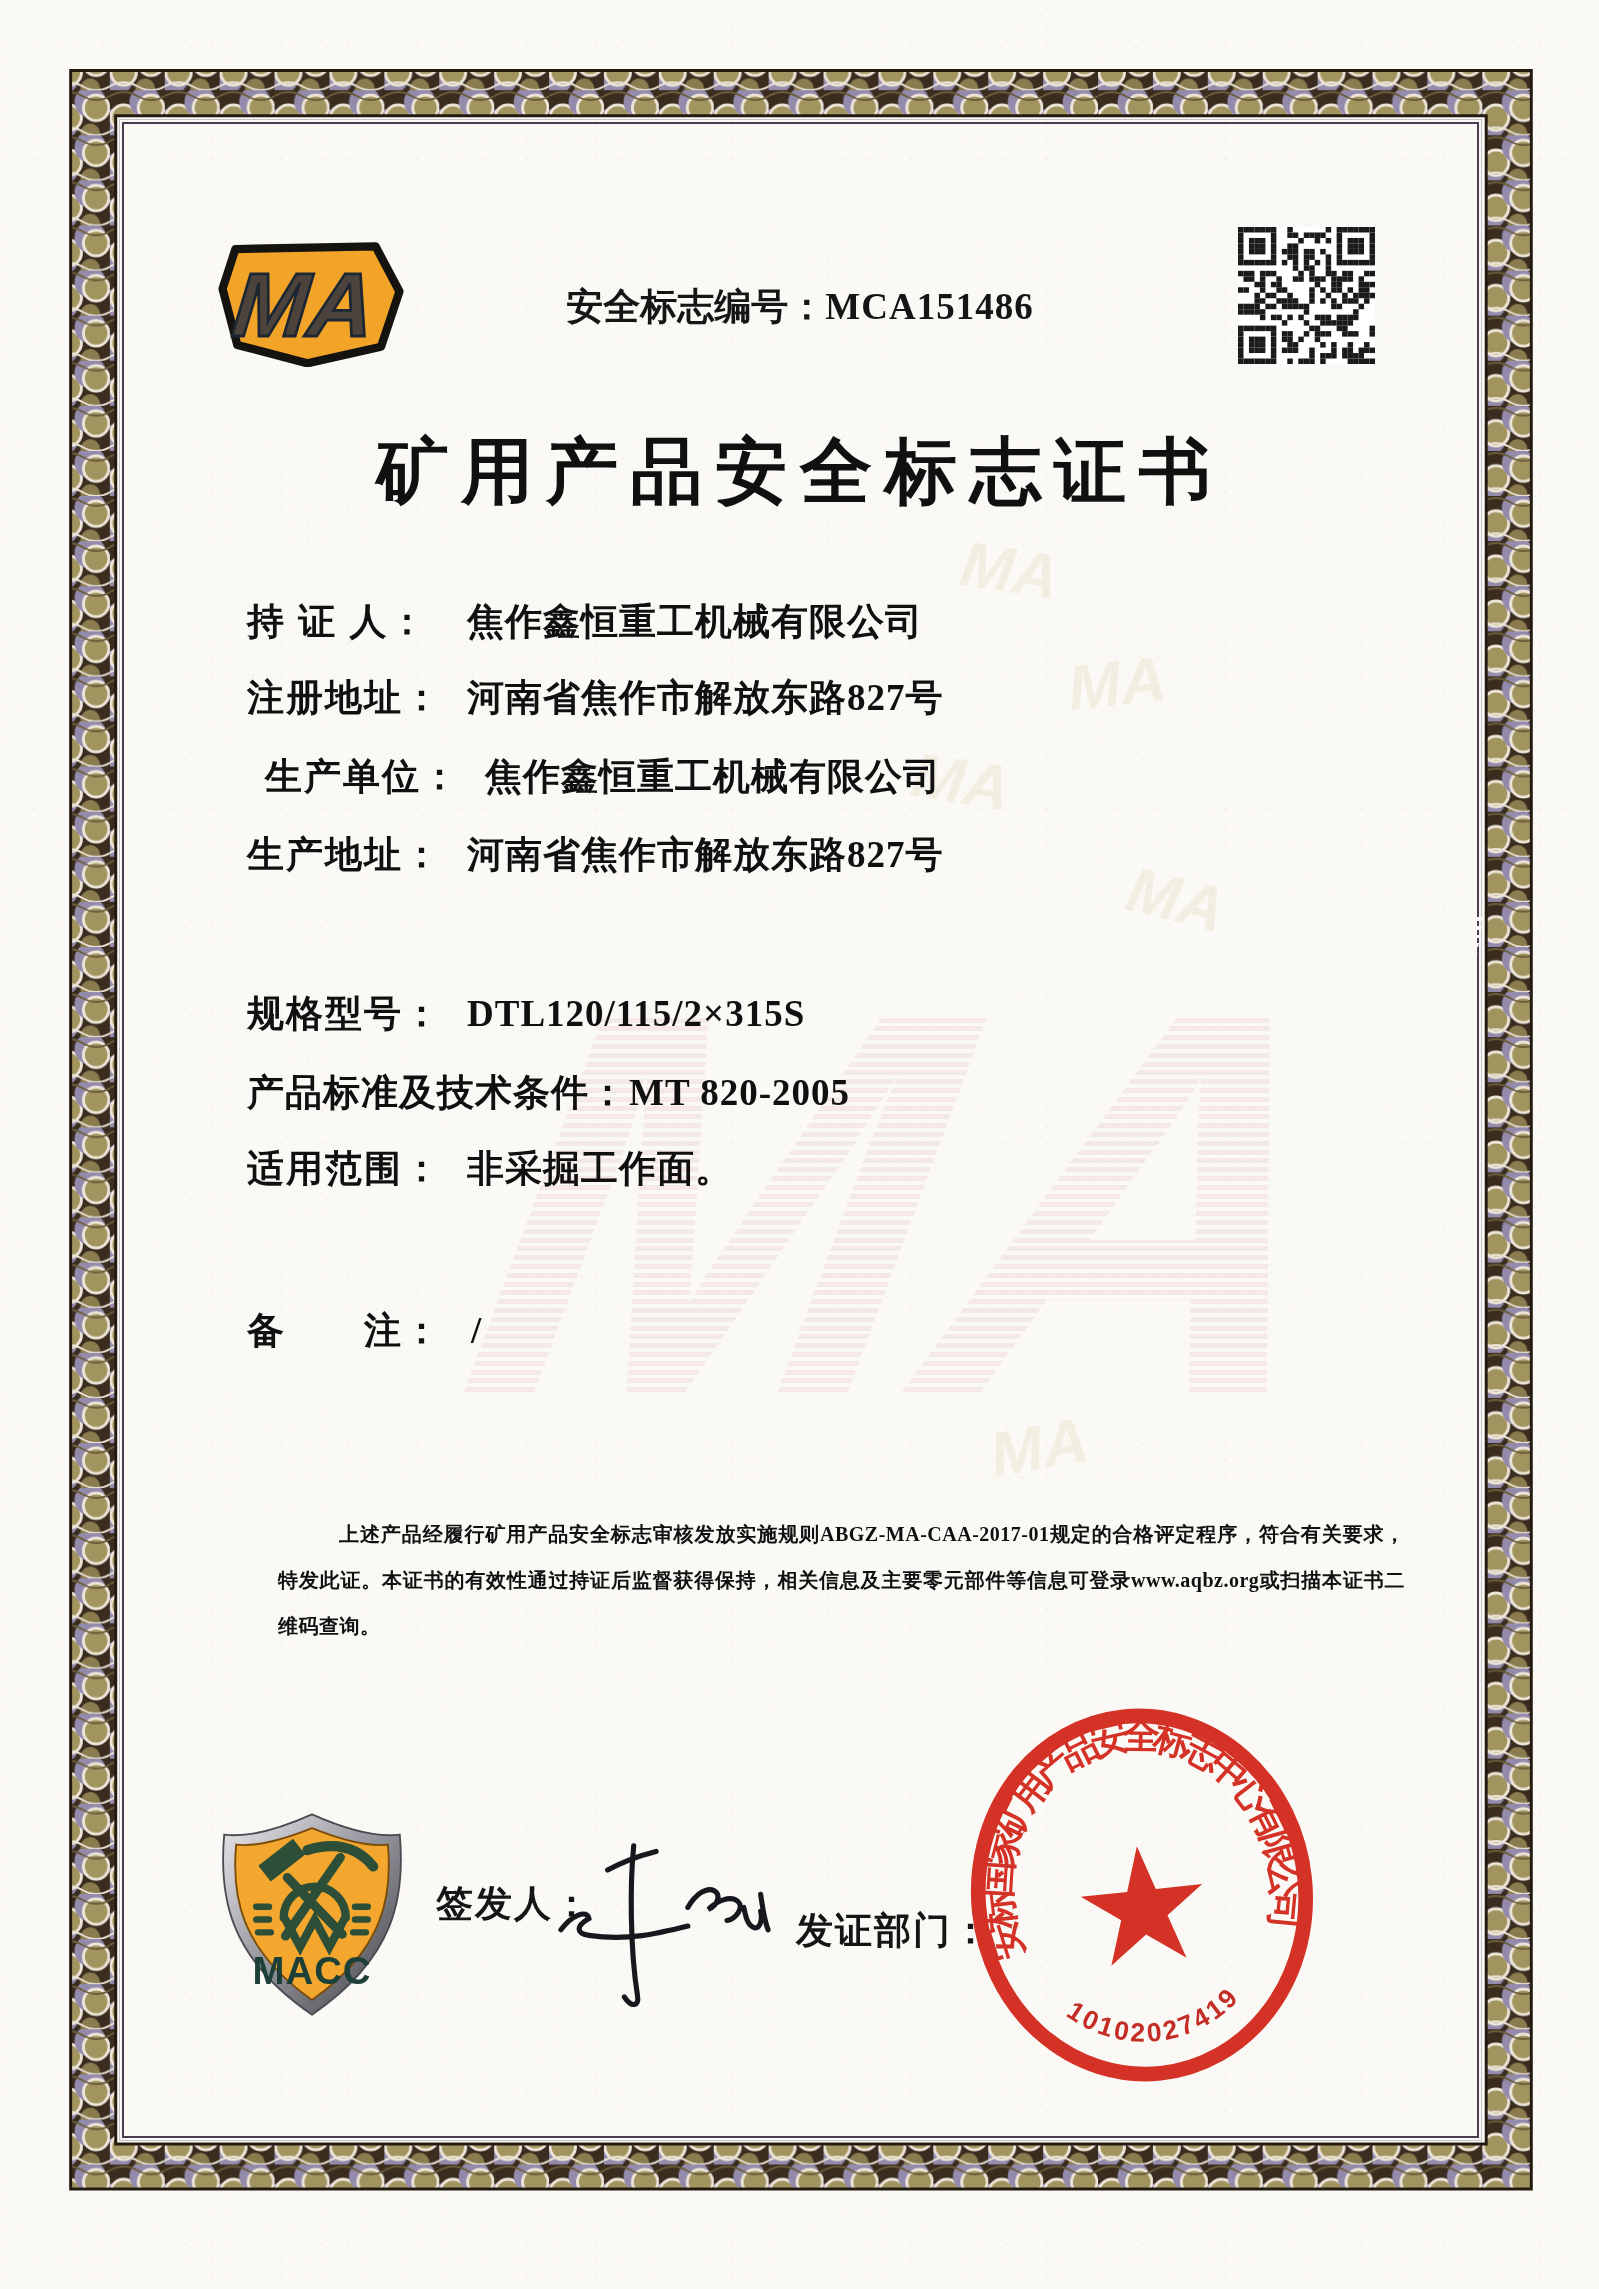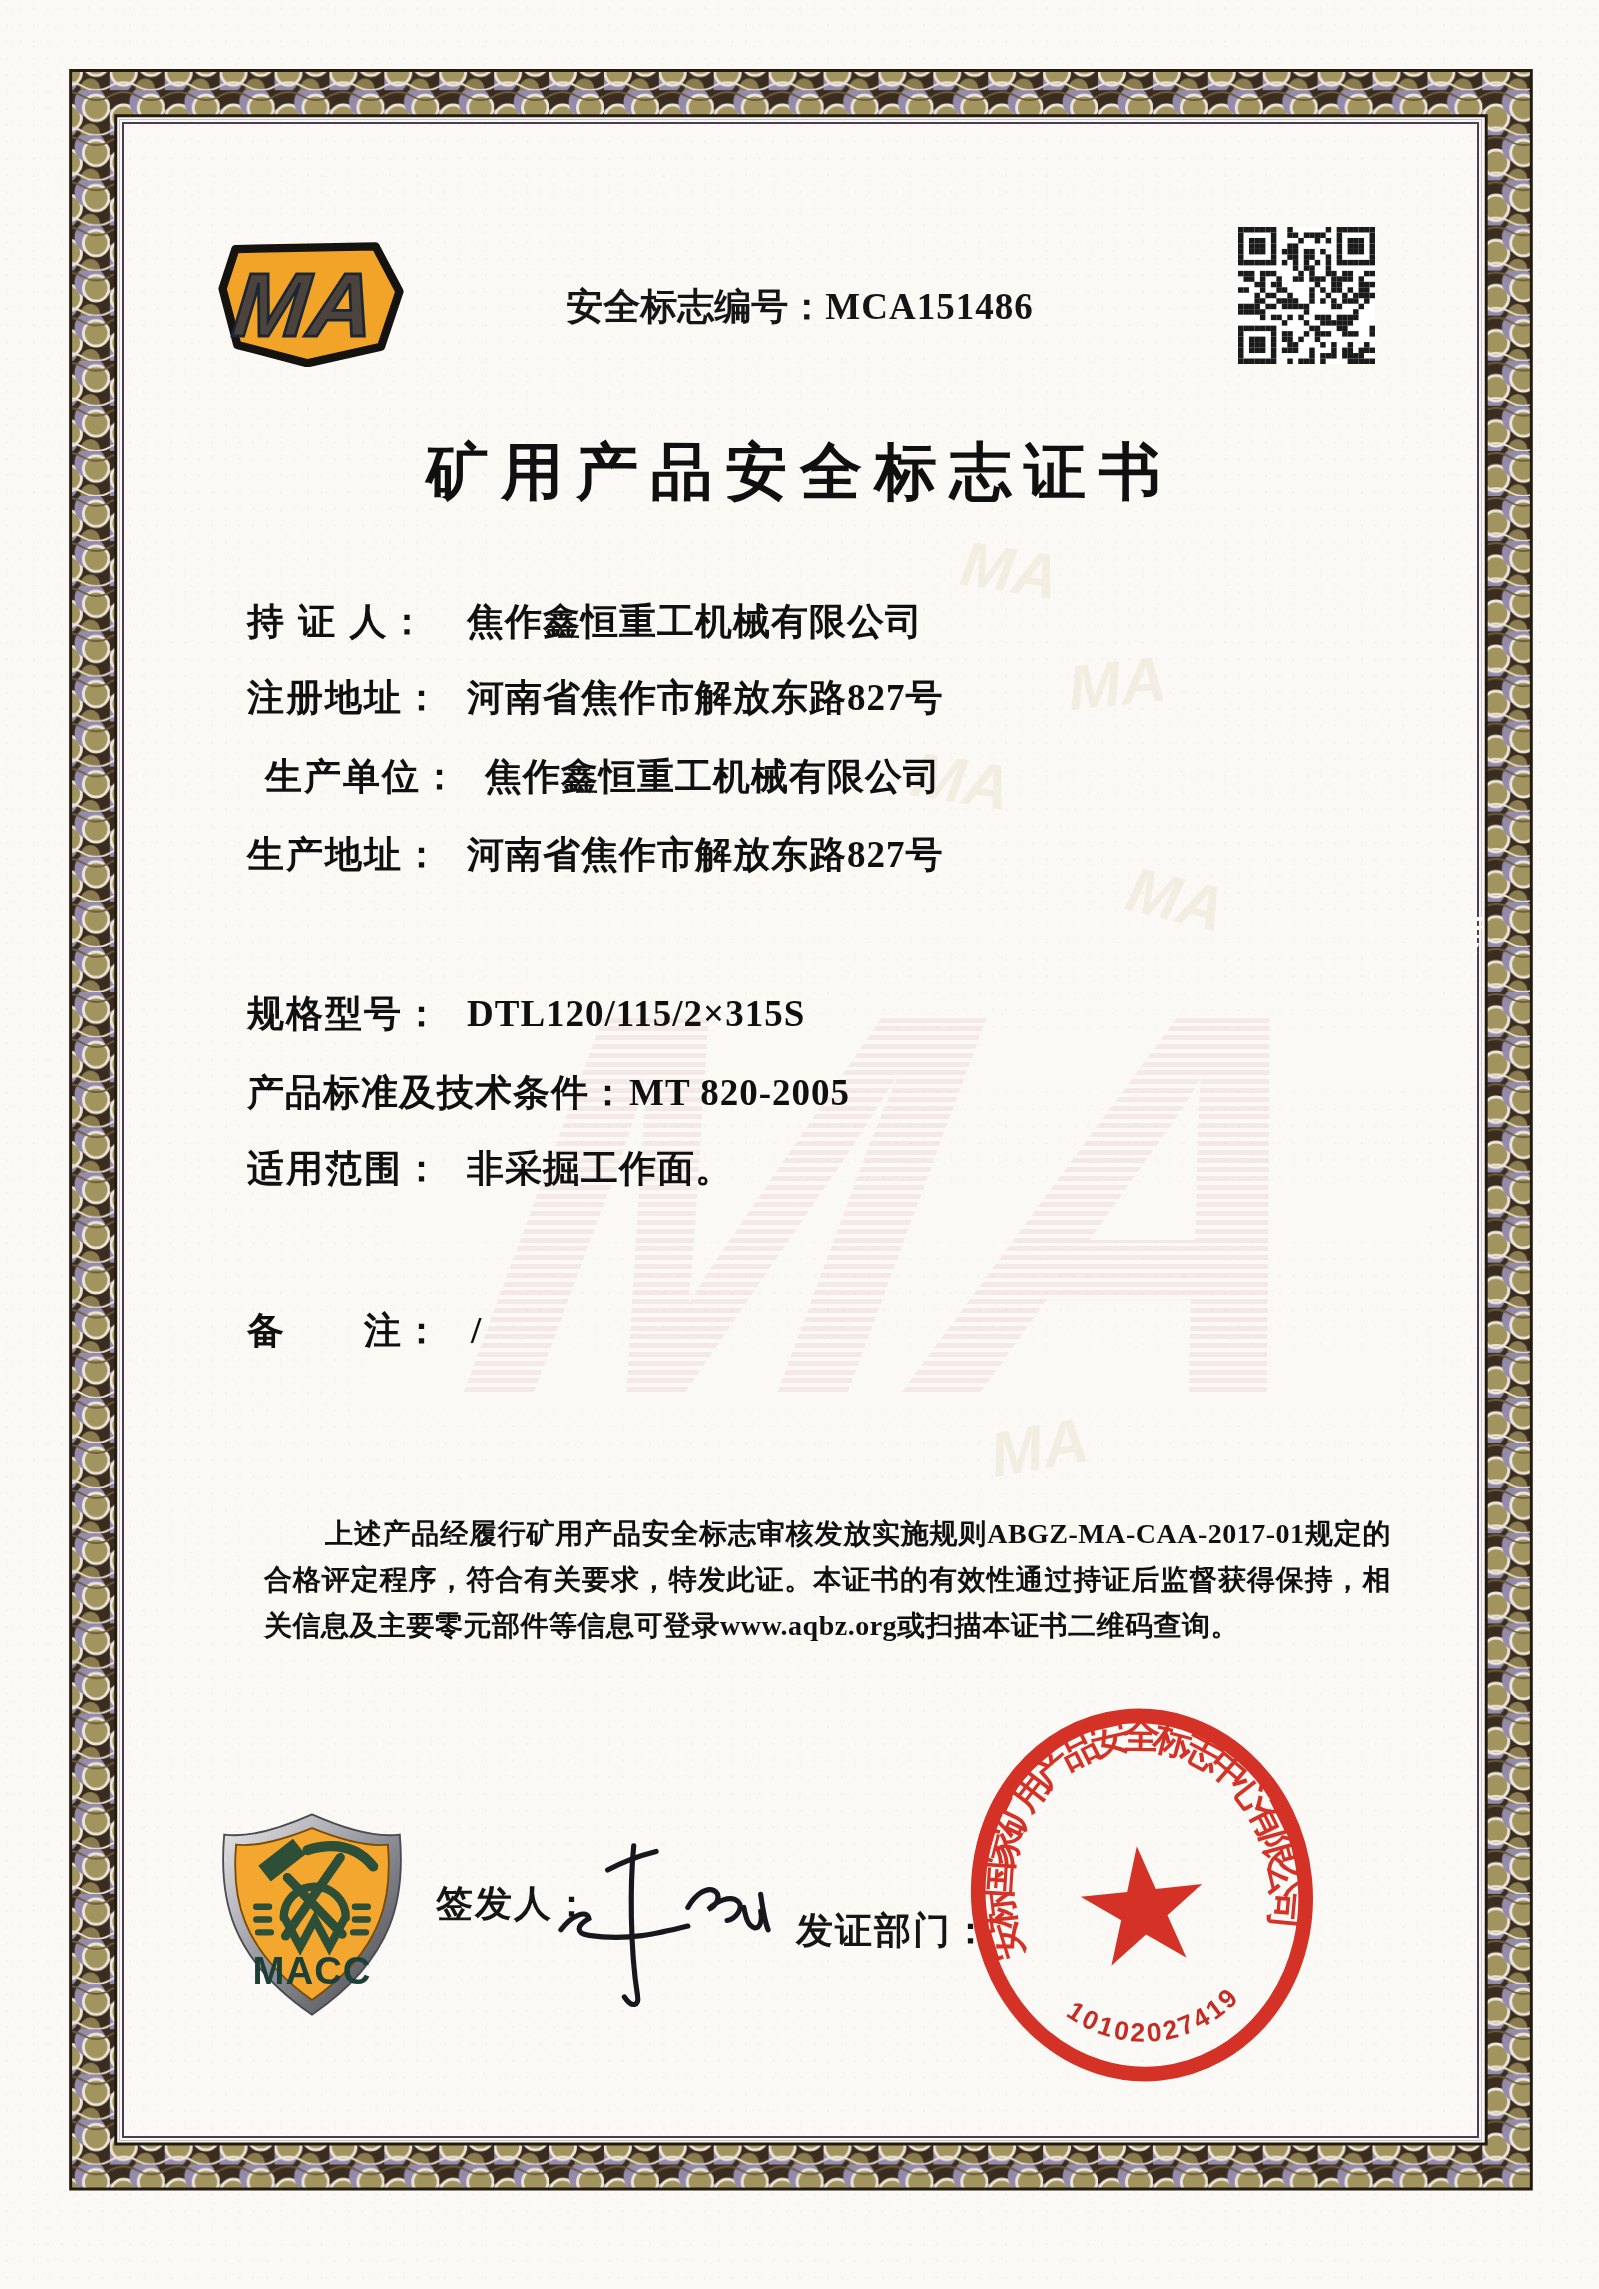--- a/index.html
+++ b/index.html
@@ -31,21 +31,21 @@
     left:0;top:281px;width:1600px;text-align:center;
     font-size:37px;line-height:51px;font-weight:700;white-space:nowrap;
   }
   .cert-line .lab{font-family:"Liberation Sans","DejaVu Sans",sans-serif;font-weight:700;}
   .cert-line .val{font-family:"Liberation Serif","DejaVu Serif",serif;font-weight:700;letter-spacing:1px;}
   .qr{left:1238px;top:227px;width:137px;height:137px;background:#fff;}
 
   
   .title{
     left:0;top:426px;width:1600px;text-align:center;
-    font-size:62px;line-height:93px;font-weight:900;letter-spacing:12.7px;
+    font-size:72px;line-height:93px;font-weight:900;letter-spacing:12.7px;
     font-family:"Liberation Serif","DejaVu Serif",serif;color:#101010;
   }
 
   
   .row{position:absolute;left:0;width:1396px;height:51px;font-size:37px;line-height:51px;white-space:nowrap;}
   .row .lab{
     position:absolute;left:247px;font-family:"Liberation Sans","DejaVu Sans",sans-serif;
     font-weight:700;letter-spacing:2px;color:#101010;
   }
   .row .val{
@@ -57,22 +57,22 @@
   .r7 .lab{font-size:37px;letter-spacing:1px;}
   .r7 .val{left:629px;}
   .row-dates{top:1221px;}
   .row-dates .lab2{position:absolute;left:876px;font-family:"Liberation Sans","DejaVu Sans",sans-serif;font-weight:700;letter-spacing:2px;}
   .row-dates .val2{position:absolute;left:1093px;font-family:"Liberation Serif","DejaVu Serif",serif;font-weight:700;letter-spacing:1px;}
   .row-remark{top:1305px;}
   .row-remark .val{left:471px;}
 
   
   .paragraph{
-    left:264px;top:1511px;width:1127px;
-    font-size:28px;line-height:46px;font-weight:600;letter-spacing:0.5px;
+    left:278px;top:1511px;width:1127px;
+    font-size:20px;line-height:46px;font-weight:600;letter-spacing:0.5px;
     text-align:justify;text-indent:61px;color:#101010;
     font-family:"Liberation Serif","DejaVu Serif",serif;
   }
 
   
   .shield{left:216px;top:1808px;width:192px;height:214px;}
   .signer{left:436px;top:1878px;font-size:37px;line-height:51px;font-weight:700;
           font-family:"Liberation Sans","DejaVu Sans",sans-serif;letter-spacing:2px;}
   .signature{left:547px;top:1829px;width:235px;height:196px;}
   .issuer{left:796px;top:1905px;font-size:37px;line-height:51px;font-weight:700;

